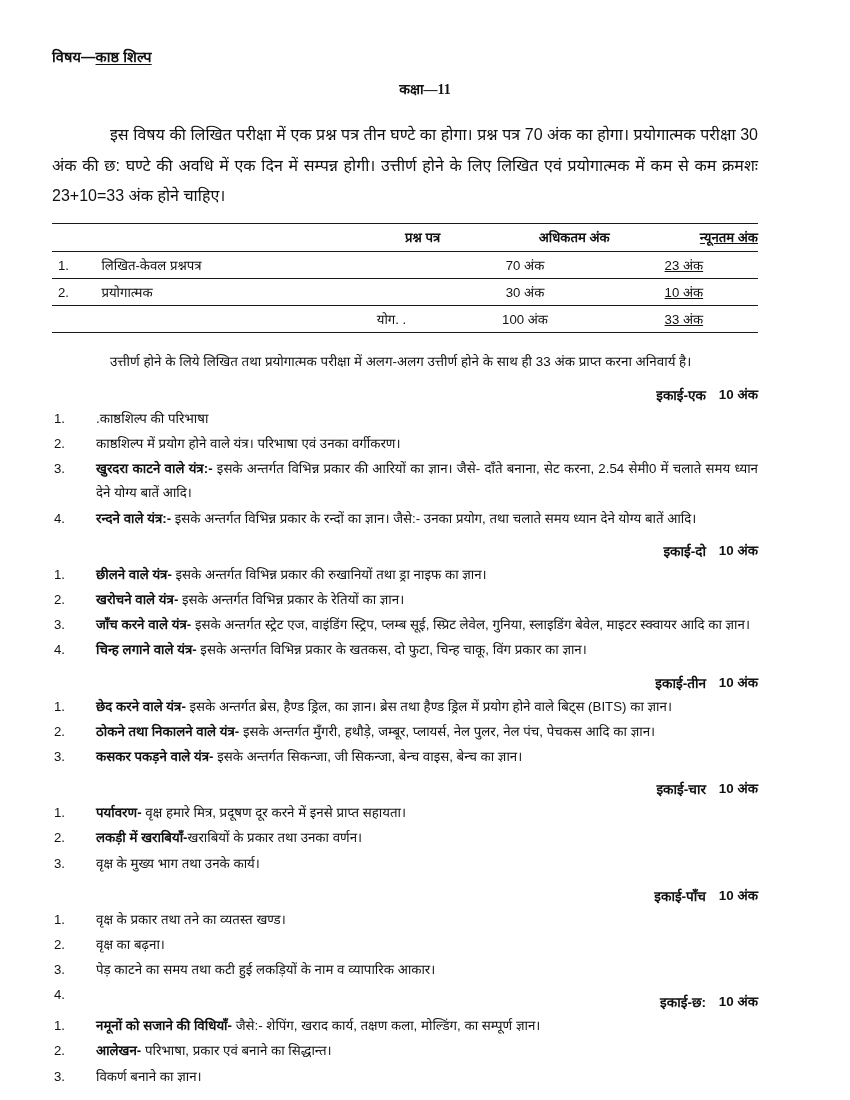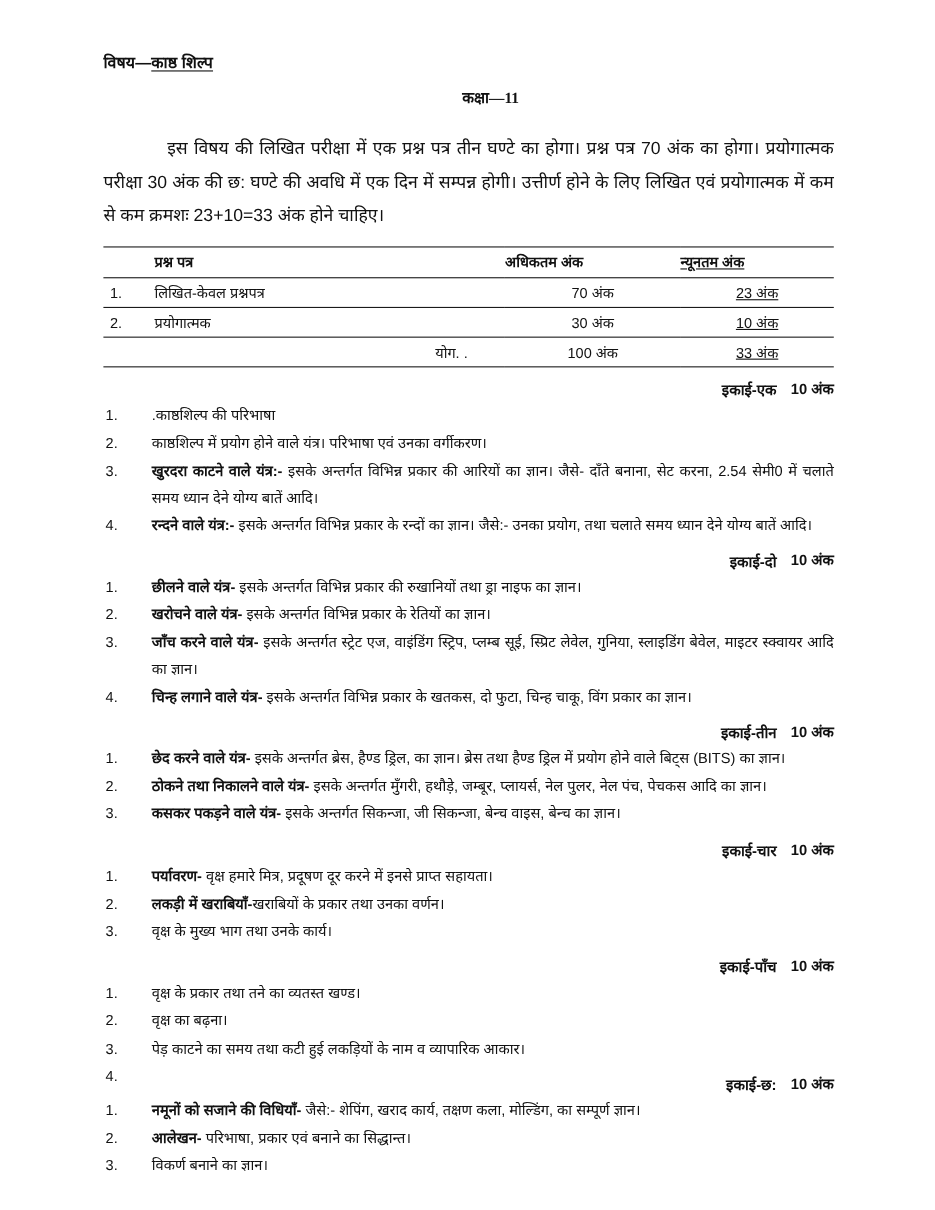--- a/index.html
+++ b/index.html
@@ -12,21 +12,21 @@
     font-family: "Liberation Sans", "DejaVu Sans", sans-serif;
     color: #111111;
     -webkit-font-smoothing: antialiased;
   }
   .page {
     position: relative;
     width: 850px;
     height: 1100px;
     background: #ffffff;
     box-sizing: border-box;
-    padding: 46px 92px 20px 94px;
+    padding: 46px 92px 20px 52px;
     overflow: hidden;
   }
   .doc-title {
     font-size: 14.5px;
     font-weight: 700;
     letter-spacing: 0.1px;
     margin: 0 0 0 0;
   }
   .doc-title .underlined {
     text-decoration: underline;
@@ -64,21 +64,21 @@
     font-size: 13.2px;
   }
   table.marks-table th,
   table.marks-table td {
     padding: 4px 0 4px 0;
     font-weight: 400;
     vertical-align: middle;
   }
   table.marks-table thead th {
     font-weight: 700;
-    text-align: left;
+    text-align: right;
     padding-bottom: 5px;
   }
   table.marks-table thead tr {
     border-top: 1.4px solid #1a1a1a;
     border-bottom: 1.4px solid #1a1a1a;
   }
   table.marks-table tbody tr {
     border-bottom: 1.2px solid #1a1a1a;
   }
   table.marks-table tbody tr.total-row {
@@ -180,20 +180,21 @@
       </tr>
       <tr class="total-row">
         <td class="col-sn"></td>
         <td class="col-paper total-label">योग. .</td>
         <td class="col-max">100 अंक</td>
         <td class="col-min">33 अंक</td>
       </tr>
     </tbody>
   </table>
 
+  <p class="intro2">उत्तीर्ण होने के लिये लिखित तथा प्रयोगात्मक परीक्षा में अलग-अलग उत्तीर्ण होने के साथ ही 33 अंक प्राप्त करना अनिवार्य है।</p>
 
   <div id="units-container">
       <div class="unit-block">
         <div class="unit-head">
           <div class="unit-name">इकाई-एक</div>
           <div class="unit-marks">10 अंक</div>
         </div>
         <ol class="items">
           <li><span class="num">1.</span><span>.काष्ठशिल्प की परिभाषा</span></li>
           <li><span class="num">2.</span><span>काष्ठशिल्प में प्रयोग होने वाले यंत्र। परिभाषा एवं उनका वर्गीकरण।</span></li>

